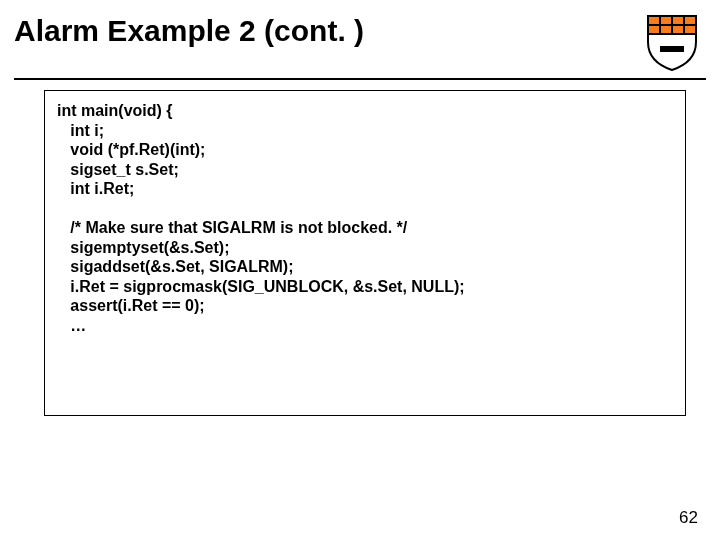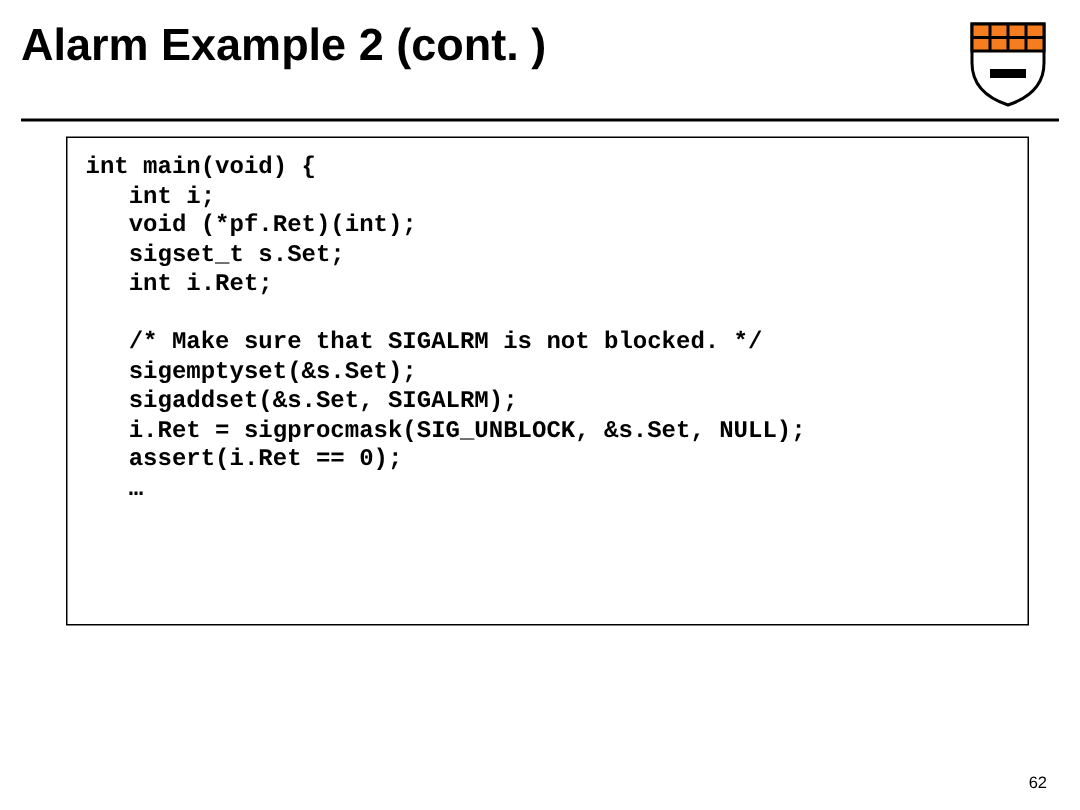--- a/index.html
+++ b/index.html
@@ -40,31 +40,31 @@
     margin: 2px 0 10px 0;
   }
   .subtitle {
     font-size: 22px;
     margin: 0 0 10px 22px;
   }
   .code-box {
     margin: 0 20px 0 30px;
     border: 1.5px solid #000;
     padding: 10px 20px 80px 12px;
-    font-family: Liberation Mono, monospace;
+    font-family: Liberation Sans, sans-serif;
     font-size: 16px;
     font-weight: 700;
     line-height: 1.22;
     white-space: pre;
   }
   .page-num {
     position: absolute;
     right: 22px;
     bottom: 12px;
-    font-size: 11px;
+    font-size: 17px;
   }
 </style>
 </head>
 <body>
 
 <div class="slide">
 
   <div class="title-row">
     <div class="title">Alarm Example 2 (cont. )</div>
     <div>

